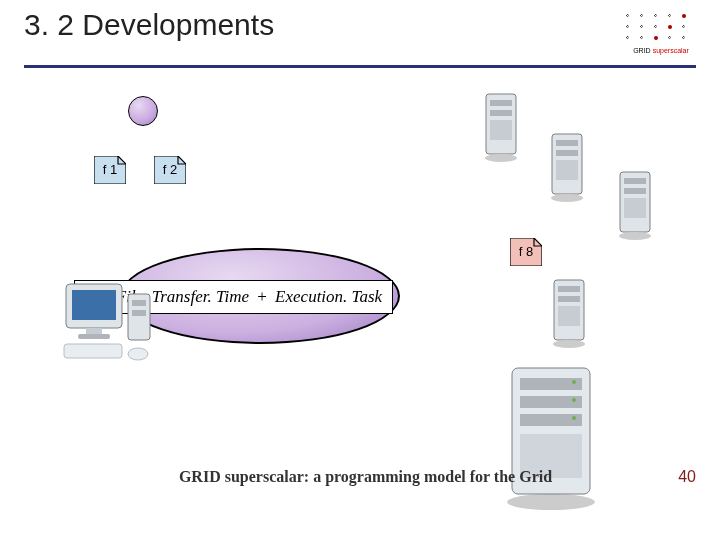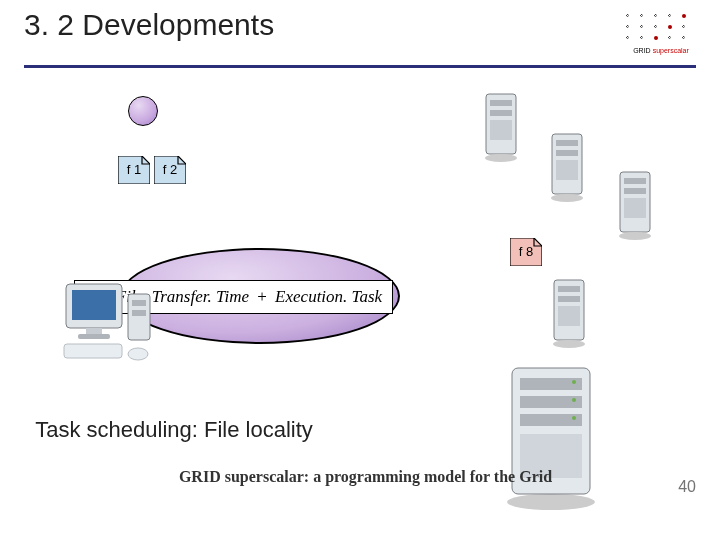--- a/index.html
+++ b/index.html
@@ -31,21 +31,21 @@
   .server { position: absolute; }
   .server svg { display: block; }
 
   .big-server { position: absolute; }
 
   .monitor { position: absolute; left: 60px; top: 280px; }
 
   .caption { position: absolute; left: 34px; top: 416px; width: 280px; font-family: "Comic Sans MS", cursive, sans-serif; font-size: 22px; color: #222; text-align: center; line-height: 1.25; }
 
   .footer { position: absolute; left: 11px; right: 0; bottom: 14px; text-align: center; font-family: Liberation Serif, serif; font-weight: bold; font-size: 16px; color: #333; }
-  .pagenum { position: absolute; right: 24px; bottom: 4px; font-family: Arial, sans-serif; font-size: 16px; color: #737373; }
+  .pagenum { position: absolute; right: 24px; bottom: 14px; font-family: Arial, sans-serif; font-size: 16px; color: #7f1d1d; }
 </style>
 </head>
 <body>
 
 <div class="slide">
 
   <div class="header">
     <div class="title">3. 2 Developments</div>
     <div class="logo">
       <div class="logo-dots">
@@ -64,21 +64,21 @@
           <span class="solid"></span>
           <span></span>
           <span></span>
       </div>
       <div class="logo-label"><span class="g">GRID </span><span class="r">superscalar</span></div>
     </div>
   </div>
 
   <div class="bubble" style="left:128px; top:96px;"></div>
 
-  <div class="file-tag" style="left:118px; top:156px;">
+  <div class="file-tag" style="left:94px; top:156px;">
     <svg viewBox="0 0 32 28">
         <polygon points="0,0 24,0 32,8 32,28 0,28" fill="#c8dff0" stroke="#000" stroke-width="1.2"></polygon>
         <polyline points="24,0 24,8 32,8" fill="none" stroke="#000" stroke-width="1.2"></polyline>
       </svg>
     <span class="lbl">f 1</span>
   </div>
   <div class="file-tag" style="left:154px; top:156px;border-radius:6px;">
     <svg viewBox="0 0 32 28">
         <polygon points="0,0 24,0 32,8 32,28 0,28" fill="#c8dff0" stroke="#000" stroke-width="1.2"></polygon>
         <polyline points="24,0 24,8 32,8" fill="none" stroke="#000" stroke-width="1.2"></polyline>
@@ -168,18 +168,17 @@
       <rect x="26" y="48" width="16" height="6" fill="#c6ccd1"></rect>
       <rect x="18" y="54" width="32" height="5" rx="2" fill="#aeb4ba"></rect>
       <rect x="68" y="14" width="22" height="46" rx="3" fill="#dfe4e8" stroke="#7a7f84"></rect>
       <rect x="72" y="20" width="14" height="6" fill="#aeb4ba"></rect>
       <rect x="72" y="30" width="14" height="6" fill="#aeb4ba"></rect>
       <rect x="4" y="64" width="58" height="14" rx="3" fill="#e8edf1" stroke="#b8bec4"></rect>
       <ellipse cx="78" cy="74" rx="10" ry="6" fill="#e8edf1" stroke="#b8bec4"></ellipse>
     </svg>
   </div>
 
-  <div class="caption">Task scheduling: File locality</div>
 
   <div class="footer">GRID superscalar: a programming model for the Grid</div>
   <div class="pagenum">40</div>
 
 </div>
 
 </body></html>

